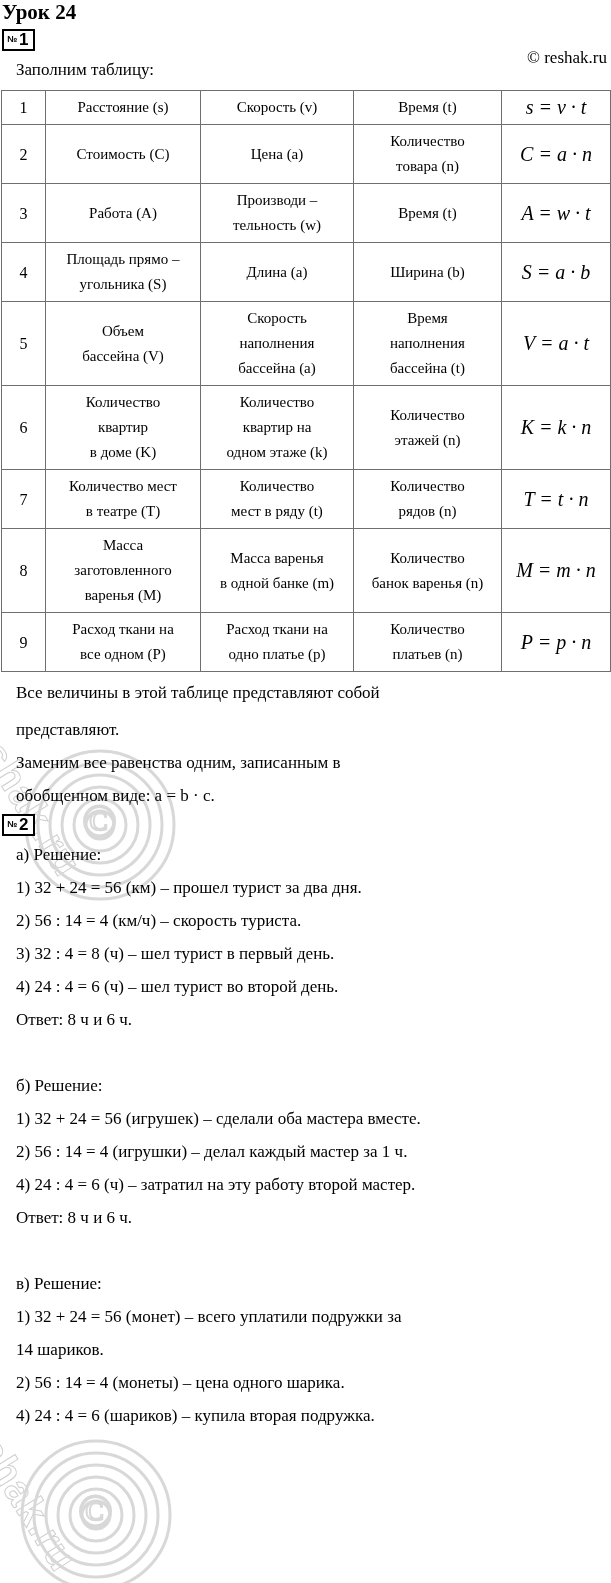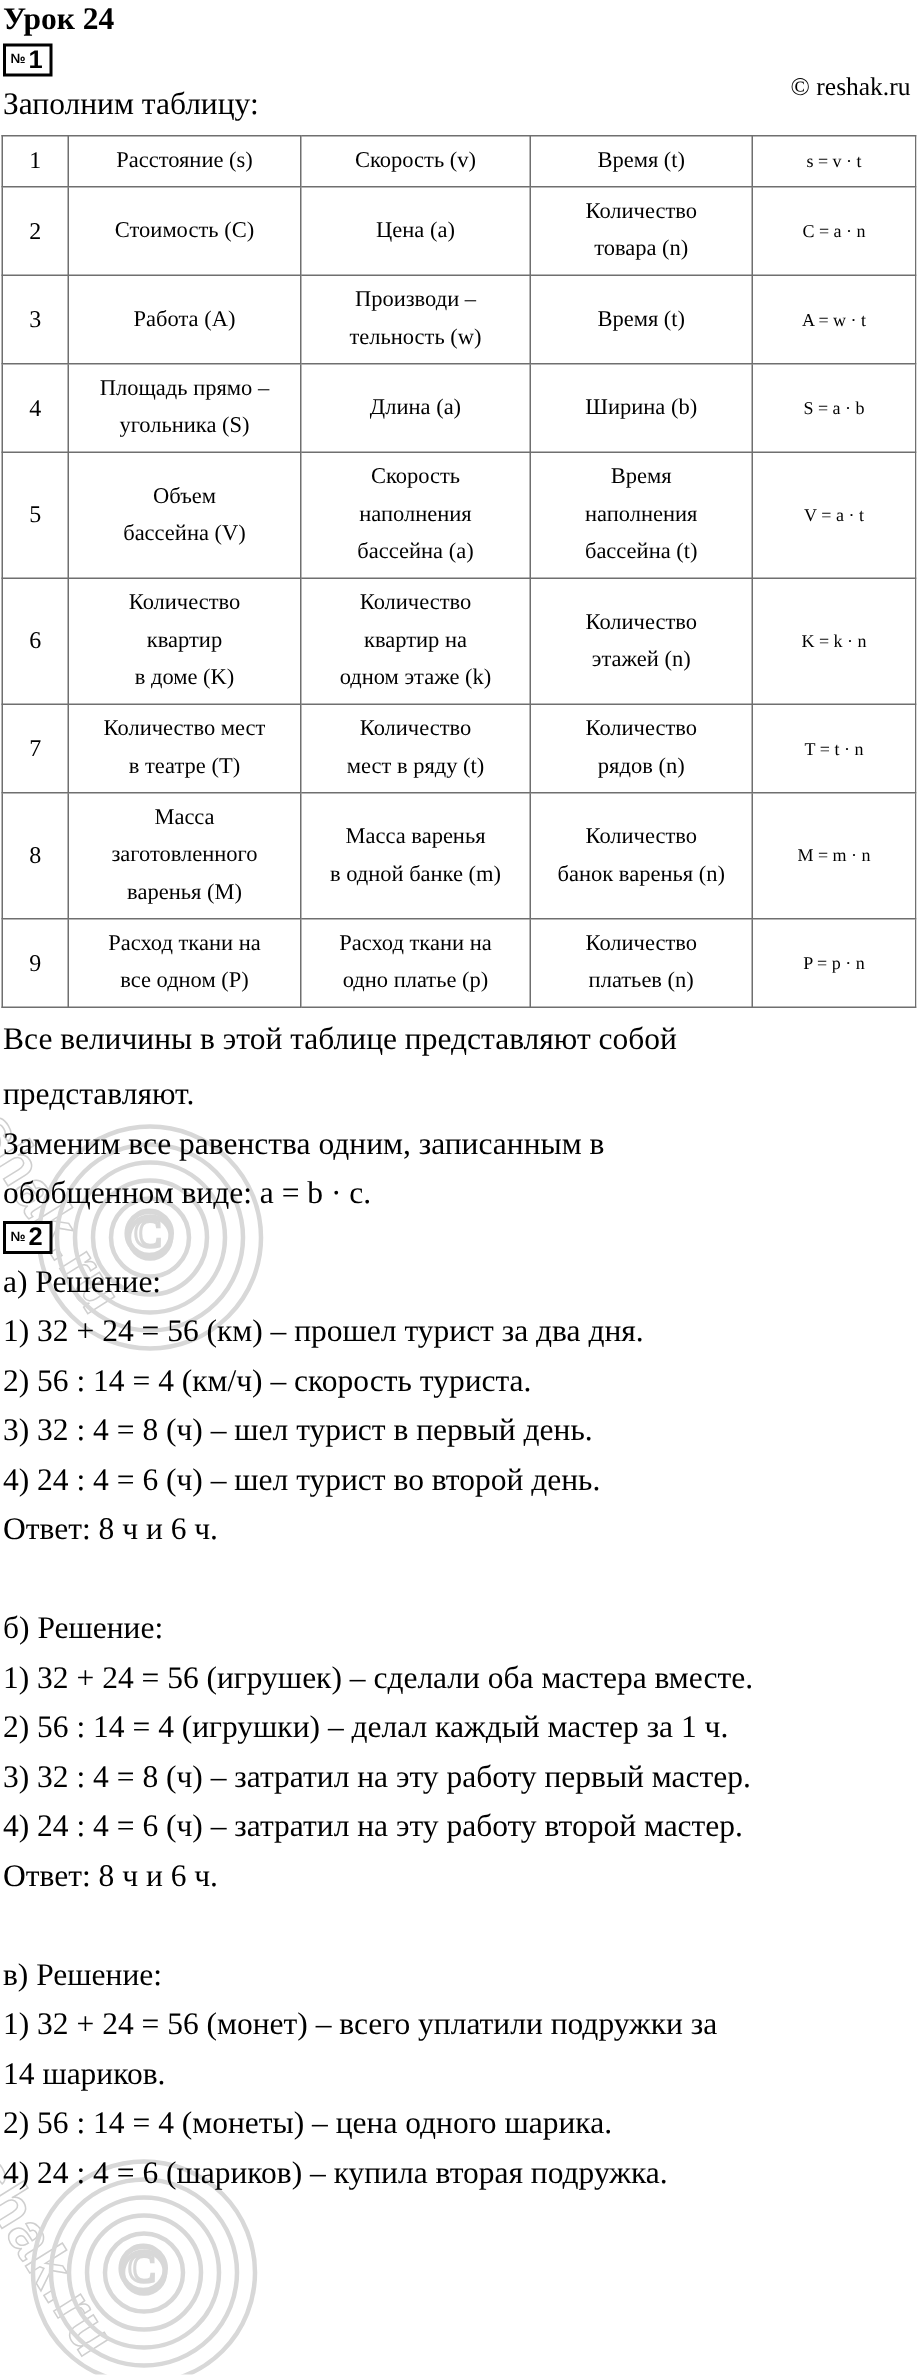--- a/index.html
+++ b/index.html
@@ -91,23 +91,23 @@
     font-size: 17px;
     font-weight: 700;
     font-family: "Liberation Sans", sans-serif;
   }
   .badge-wrap { padding: 4px 0 2px 2px; }
 
   
   .para {
     position: relative;
     z-index: 2;
-    font-size: 21px;
+    font-size: 17px;
     line-height: 33px;
-    padding-left: 2px;
+    padding-left: 16px;
     white-space: nowrap;
   }
   .para.intro { padding-top: 4px; padding-bottom: 4px; }
   .spacer-line { height: 33px; }
 
   
   .tbl {
     position: relative;
     z-index: 2;
     border-collapse: collapse;
@@ -123,21 +123,22 @@
     line-height: 25px;
     padding: 4px 2px;
   }
   .tbl col.c1 { width: 44px; }
   .tbl col.c2 { width: 155px; }
   .tbl col.c3 { width: 153px; }
   .tbl col.c4 { width: 148px; }
   .tbl col.c5 { width: 109px; }
   .tbl td.idx { font-size: 16px; }
   .tbl td.fx {
-    font-size: 12px;
+    font-style: italic;
+    font-size: 20px;
     white-space: nowrap;
   }
   .cellline { display: block; }
 </style>
 </head>
 <body>
 
 <div class="page">
 
   <div class="wm wm-text" style="left:-10px; top:700px;">reshak.ru</div>
@@ -361,21 +362,20 @@
     <div class="para">3) 32 :  4 = 8 (ч) – шел турист в первый день.</div>
     <div class="para">4) 24 :  4 = 6 (ч) – шел турист во второй день.</div>
     <div class="para">Ответ: 8 ч и 6 ч.</div>
   </div>
   <div class="spacer-line"></div>
 
   <div>
     <div class="para">б) Решение:</div>
     <div class="para">1) 32 + 24 = 56 (игрушек) – сделали оба мастера вместе.</div>
     <div class="para">2) 56 :  14 = 4 (игрушки) – делал каждый мастер за 1 ч.</div>
-    <div class="para">3) 32 :  4 = 8 (ч) – затратил на эту работу первый мастер.</div>
     <div class="para">4) 24 :  4 = 6 (ч) – затратил на эту работу второй мастер.</div>
     <div class="para">Ответ: 8 ч и 6 ч.</div>
   </div>
   <div class="spacer-line"></div>
 
   <div>
     <div class="para">в) Решение:</div>
     <div class="para">1) 32 + 24 = 56 (монет) – всего уплатили подружки за</div>
     <div class="para">14 шариков.</div>
     <div class="para">2) 56 :  14 = 4 (монеты) – цена одного шарика.</div>

